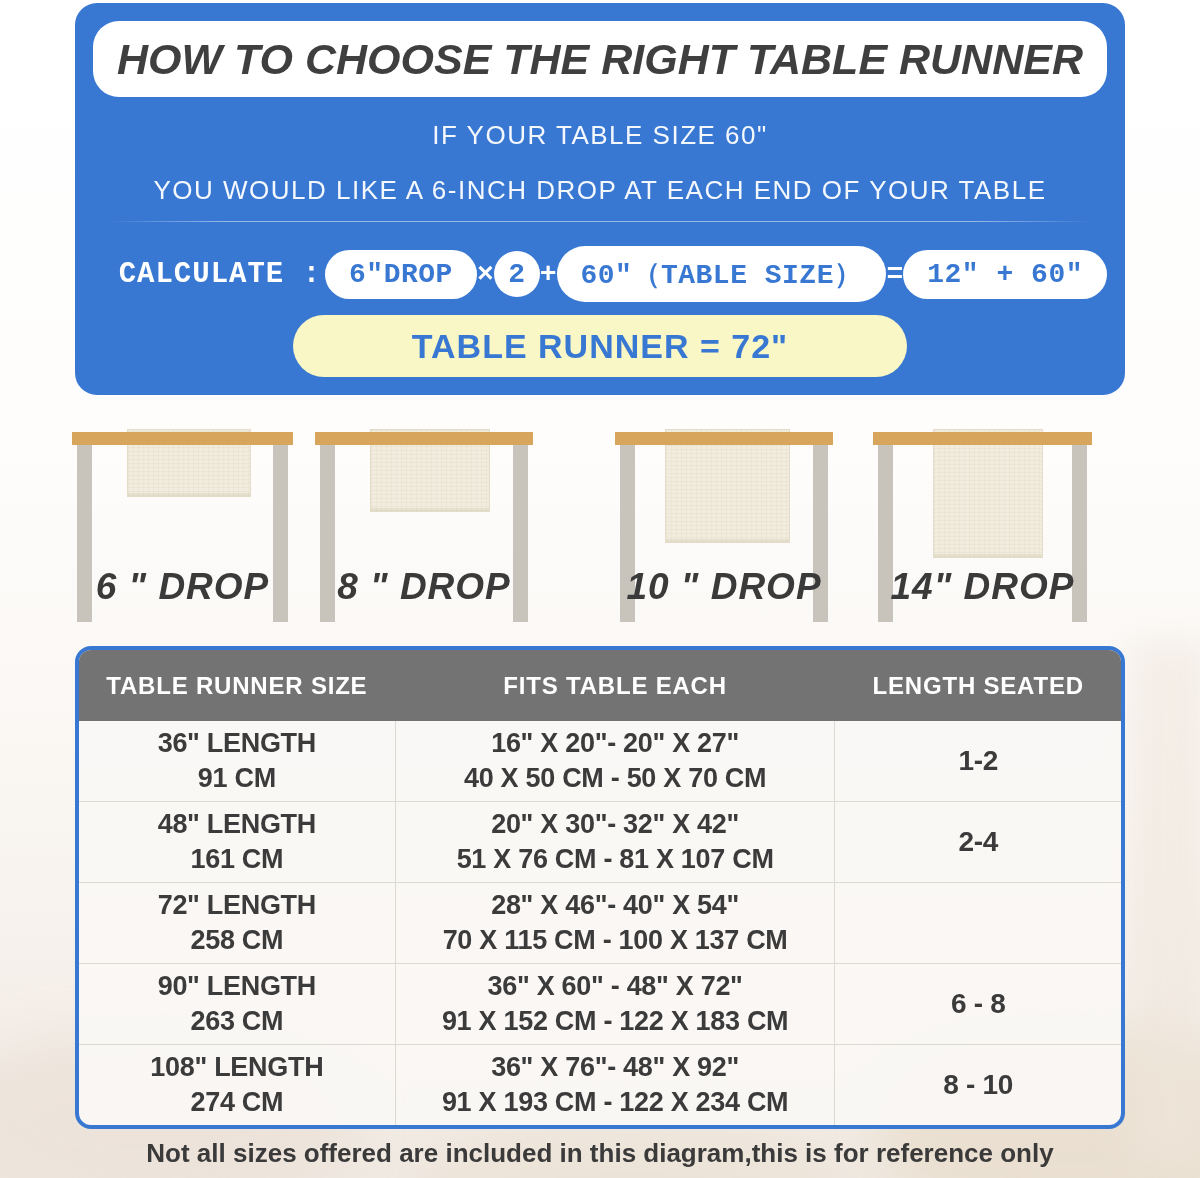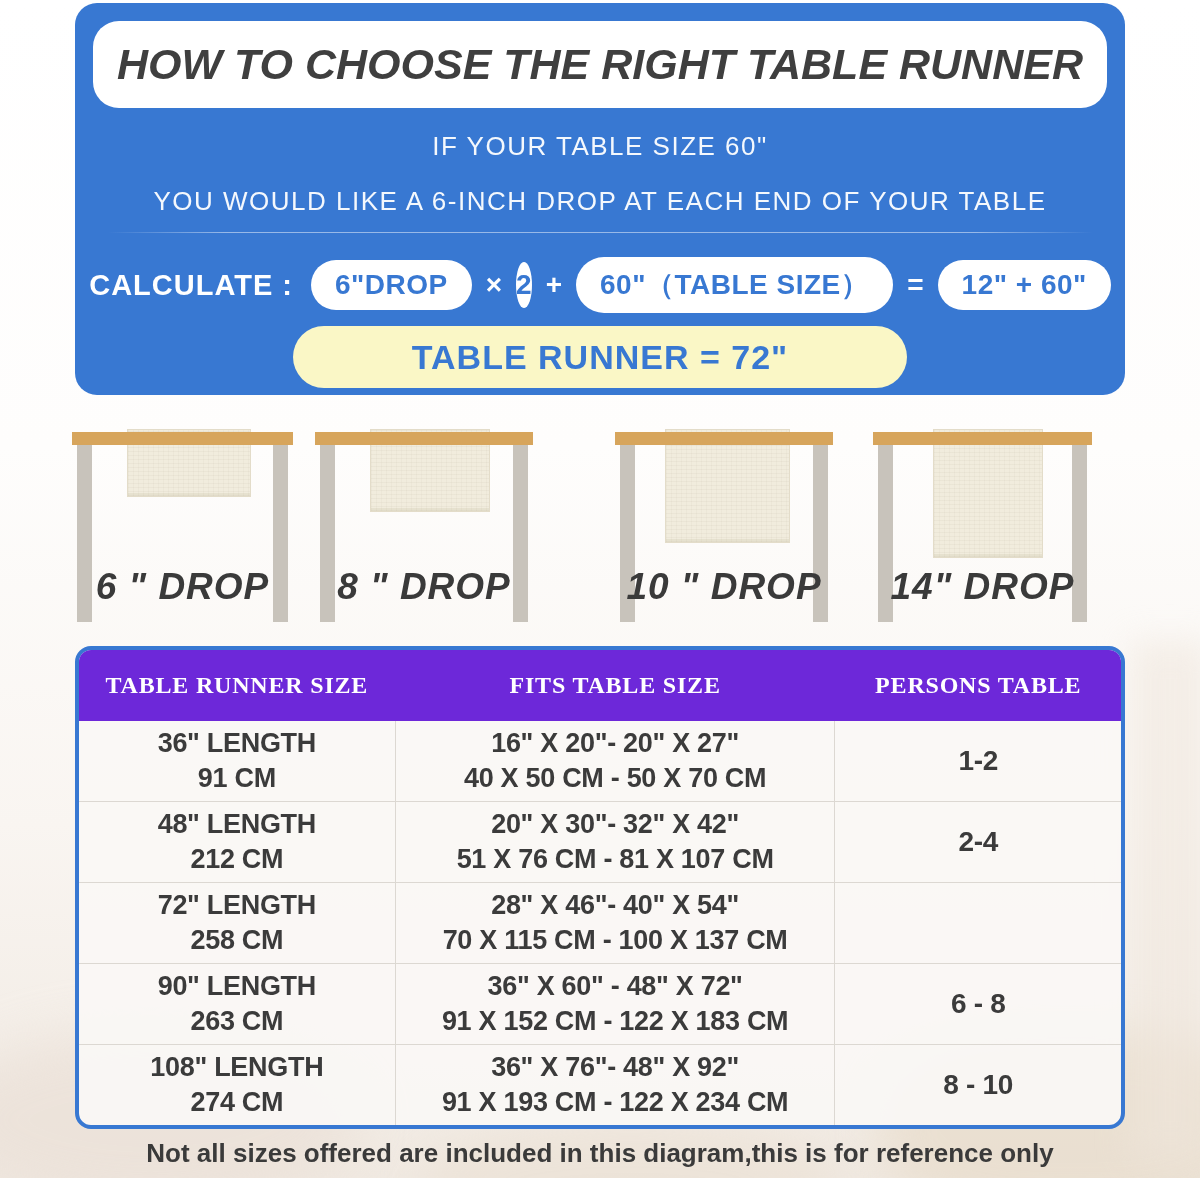--- a/index.html
+++ b/index.html
@@ -18,38 +18,38 @@
 
   
   .banner {
     position: absolute; z-index: 2;
     left: 75px; top: 3px; width: 1050px; height: 392px;
     background: #3878d2; border-radius: 22px;
     padding: 18px 18px 0 18px;
     text-align: center;
   }
   .title-box {
-    height: 87px; background: #ffffff; border-radius: 26px;
+    height: 76px; background: #ffffff; border-radius: 26px;
     display: flex; align-items: center; justify-content: center;
   }
   .title-box .title {
     font-size: 43px; font-weight: 800; font-style: italic;
     color: #3f3f3f; letter-spacing: 0px; white-space: nowrap;
   }
   .subtitle { color: #f4f8fd; font-size: 26px; letter-spacing: 1.5px; line-height: 33px; }
   .subtitle.s1 { margin-top: 22px; }
   .subtitle.s2 { margin-top: 22px; }
   .divider {
     margin: 14px auto 0 auto; width: 985px; height: 1px;
     background: linear-gradient(90deg, rgba(255,255,255,0), rgba(230,238,250,0.55) 12%, rgba(230,238,250,0.55) 88%, rgba(255,255,255,0));
   }
   .calc-row {
     margin-top: 24px;
-    display: flex; align-items: center; justify-content: center;
-    gap: 14px; white-space: nowrap;
+    display: flex; align-items: center; justify-content: flex-end;
+    gap: 0; white-space: nowrap; font-family: Liberation Mono, monospace;
   }
   .calc-label { color: #ffffff; font-size: 29px; font-weight: 800; letter-spacing: 1px; margin-right: 4px; }
   .pill {
     background: #ffffff; color: #3878d2; font-weight: 800; font-size: 28px;
     border-radius: 28px; padding: 9px 24px; letter-spacing: .5px;
   }
   .op { color: #ffffff; font-size: 28px; font-weight: 800; }
   .circle {
     width: 46px; height: 46px; border-radius: 50%; background: #ffffff;
     color: #3878d2; font-weight: 800; font-size: 28px;
@@ -83,24 +83,23 @@
 
   
   .size-chart {
     position: absolute; z-index: 2;
     left: 75px; top: 646px; width: 1050px; height: 483px;
     border: 4px solid #3878d2; border-radius: 16px;
     overflow: hidden;
     background: rgba(250,248,245,0.93);
   }
   .chart-header {
-    height: 71px; background: #6d28d9;
+    height: 71px; background: #737373;
     display: grid; grid-template-columns: 30.3% 42.3% 27.4%;
     align-items: center;
-    font-family: Liberation Serif, serif;
   }
   .chart-header .hcell { color: #ffffff; font-size: 24px; font-weight: 800; letter-spacing: .8px; text-align: center; }
   .chart-body { display: flex; flex-direction: column; height: 404px; }
   .chart-row {
     flex: 1; display: grid; grid-template-columns: 30.3% 42.3% 27.4%;
     align-items: center;
   }
   .chart-row + .chart-row { border-top: 1px solid #dcd8d2; }
   .cell { text-align: center; color: #3b3b3b; font-weight: 700; font-size: 27px; line-height: 1.3; letter-spacing: -0.3px; }
   .cell.mid { border-left: 1px solid #dcd8d2; border-right: 1px solid #dcd8d2; align-self: stretch; display: flex; flex-direction: column; justify-content: center; }
@@ -173,41 +172,41 @@
     <div class="leg l"></div>
     <div class="leg r"></div>
     <div class="drop-label">14" DROP</div>
   </div>
 
 </div>
 
 <div class="size-chart">
   <div class="chart-header">
     <div class="hcell">TABLE RUNNER SIZE</div>
-    <div class="hcell">FITS TABLE SIZE</div>
-    <div class="hcell">PERSONS TABLE</div>
+    <div class="hcell">FITS TABLE EACH</div>
+    <div class="hcell">LENGTH SEATED</div>
   </div>
   <div class="chart-body">
 
     <div class="chart-row">
       <div class="cell">
         <div>36" LENGTH</div>
         <div>91 CM</div>
       </div>
       <div class="cell mid">
         <div>16" X 20"- 20" X 27"</div>
         <div>40 X 50 CM - 50 X 70 CM</div>
       </div>
       <div class="cell persons">1-2</div>
     </div>
 
     <div class="chart-row">
       <div class="cell">
         <div>48" LENGTH</div>
-        <div>212 CM</div>
+        <div>161 CM</div>
       </div>
       <div class="cell mid">
         <div>20" X 30"- 32" X 42"</div>
         <div>51 X 76 CM - 81 X 107 CM</div>
       </div>
       <div class="cell persons">2-4</div>
     </div>
 
     <div class="chart-row">
       <div class="cell">

